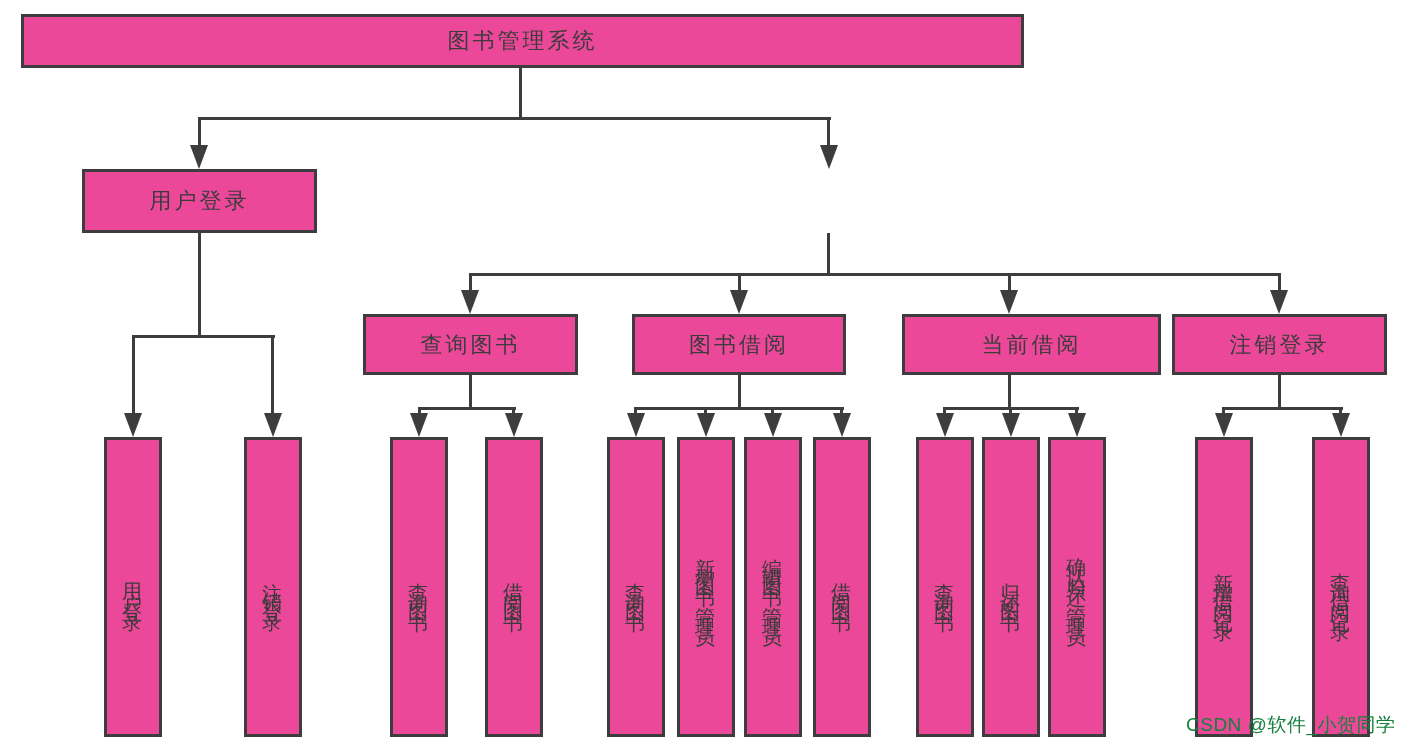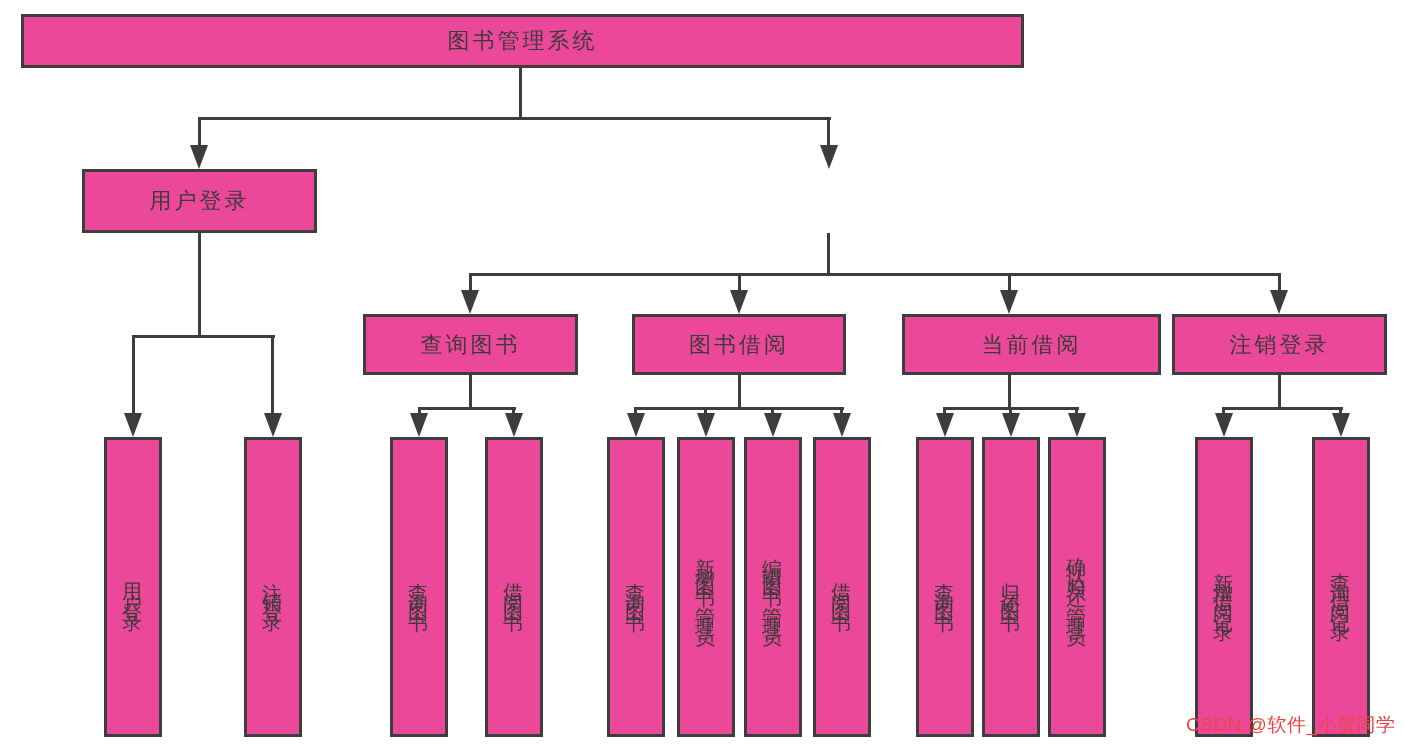--- a/index.html
+++ b/index.html
@@ -39,21 +39,21 @@
     border-left: 9px solid transparent;
     border-right: 9px solid transparent;
     border-top: 24px solid #3d3d3d;
   }
   .watermark {
     position: absolute;
     left: 1186px;
     top: 712px;
     font-size: 19px;
     letter-spacing: 0.5px;
-    color: #ef4444;
+    color: #15803d;
     z-index: 5;
     white-space: nowrap;
   }
 </style>
 </head>
 <body>
 
 <div class="stage">
 
   <div class="vl" style="left:519px; top:68px;  height:49px;"></div>

